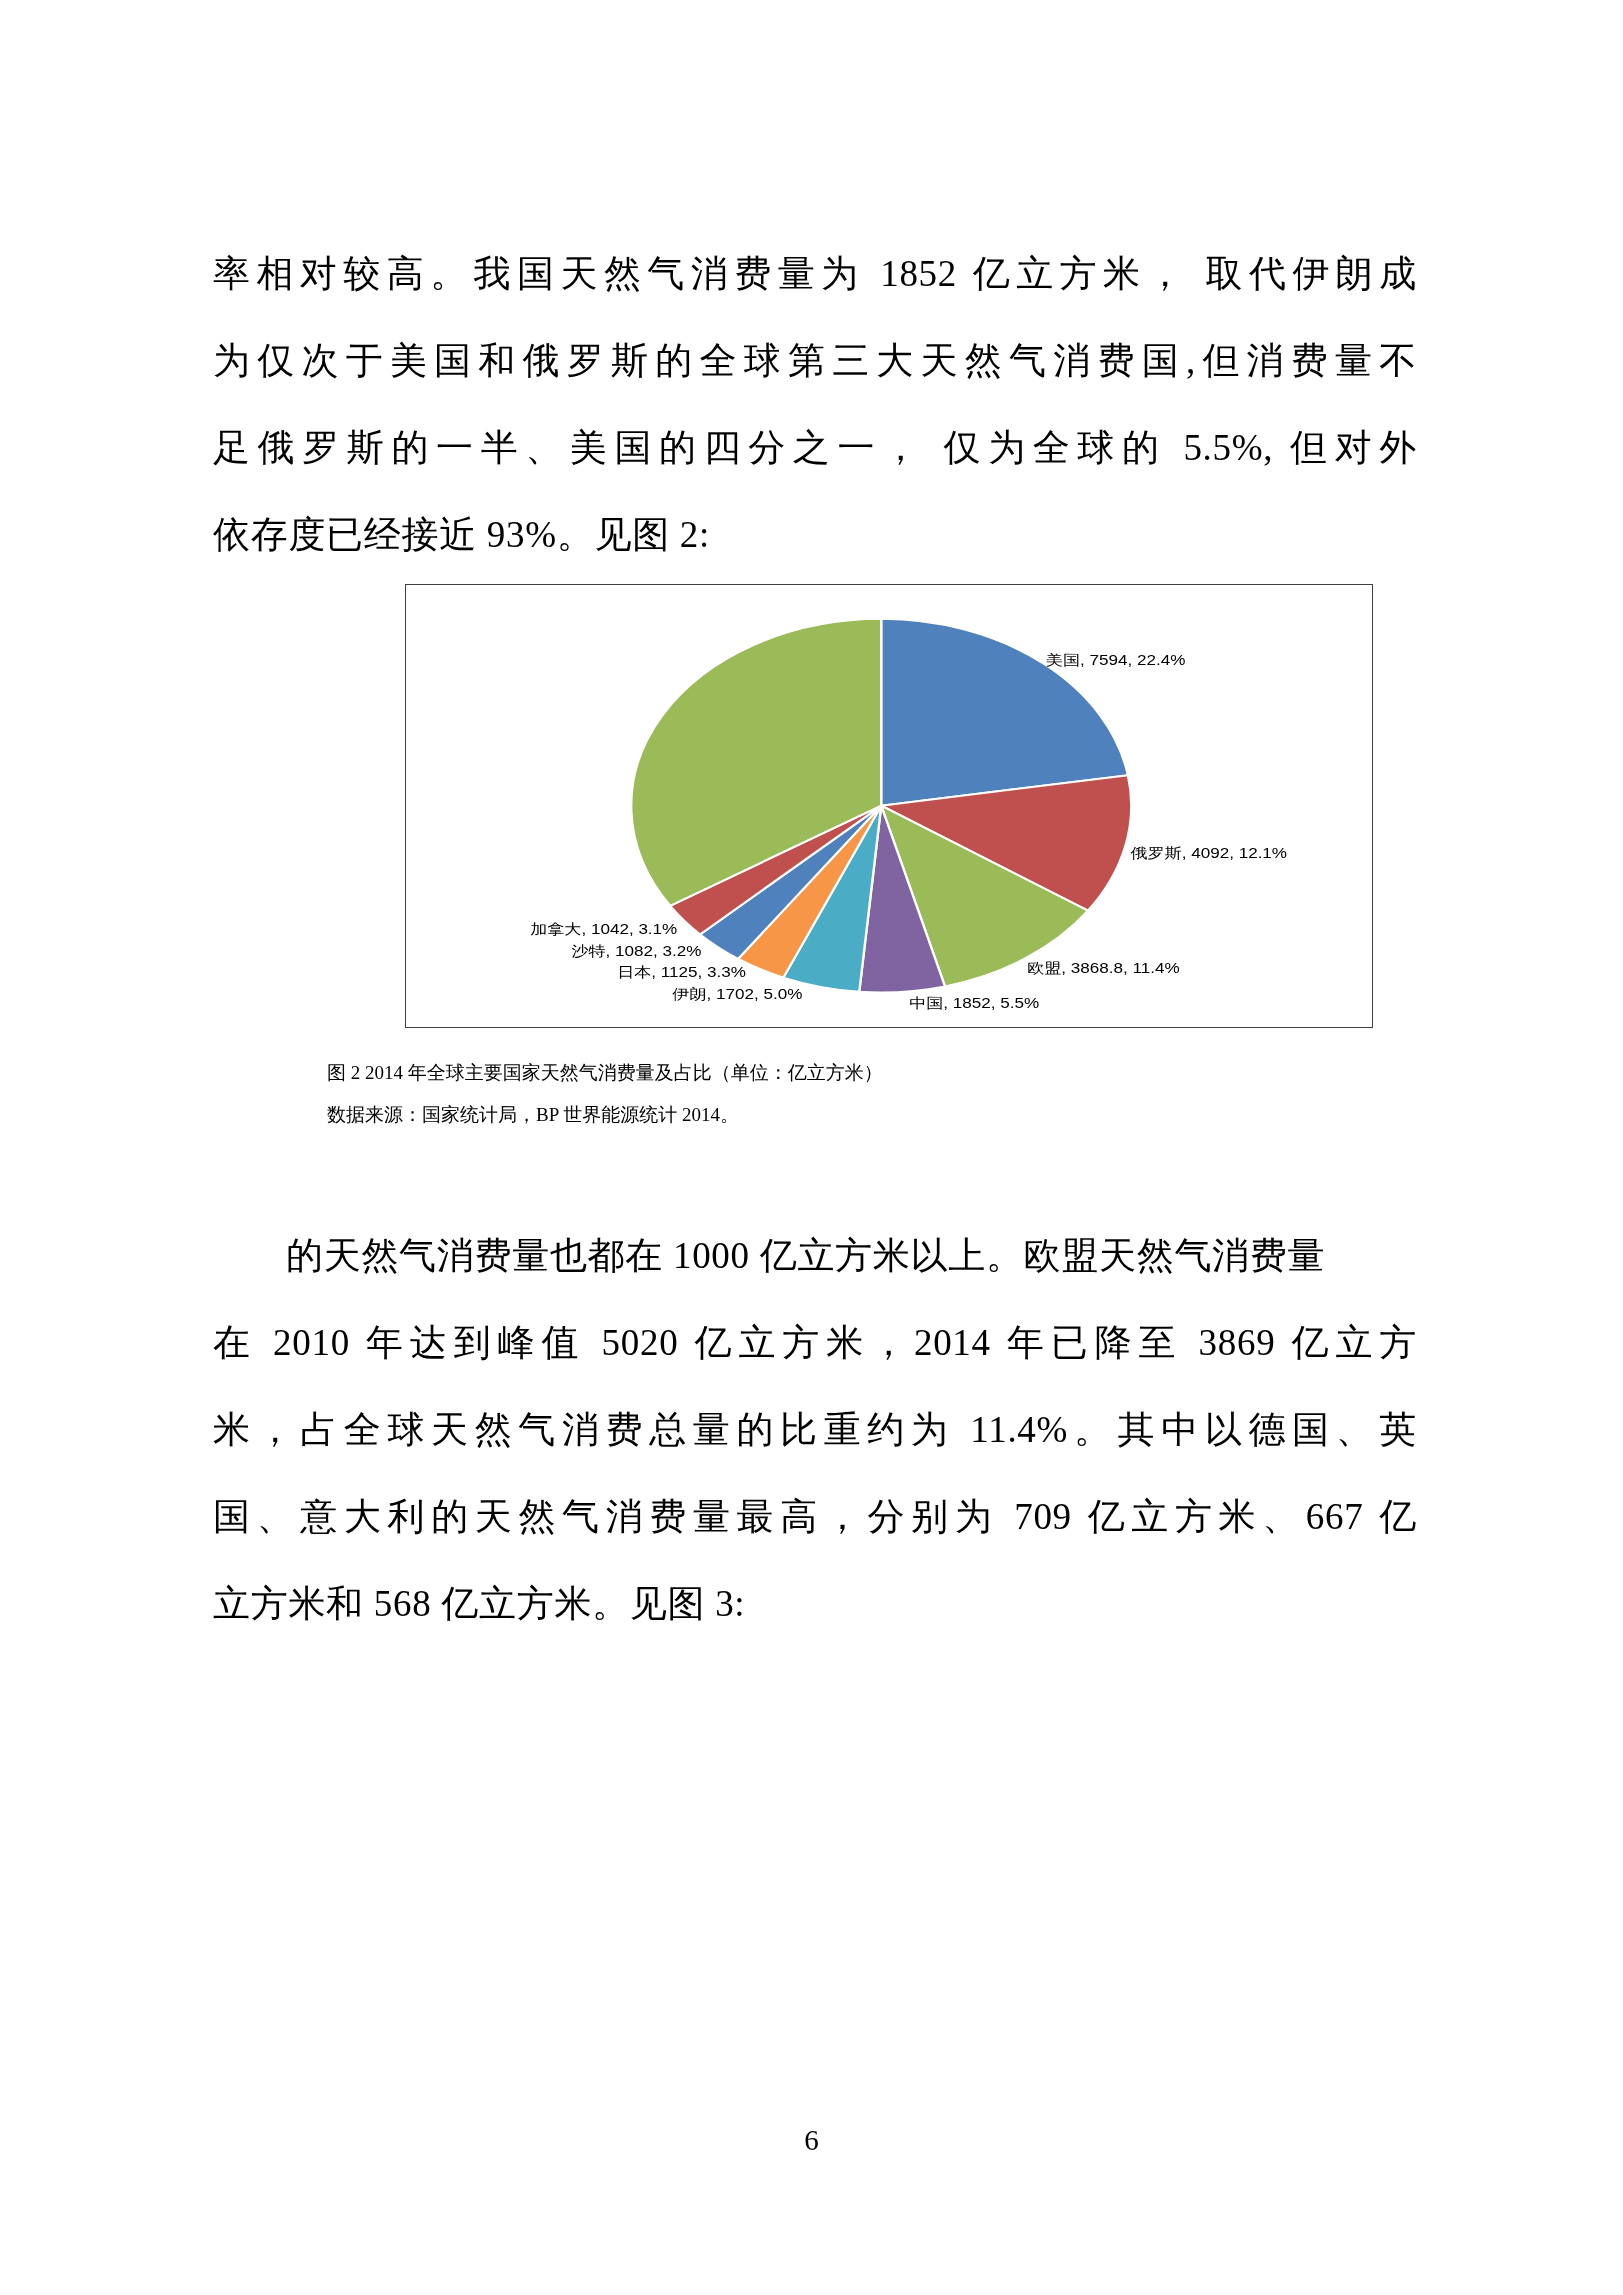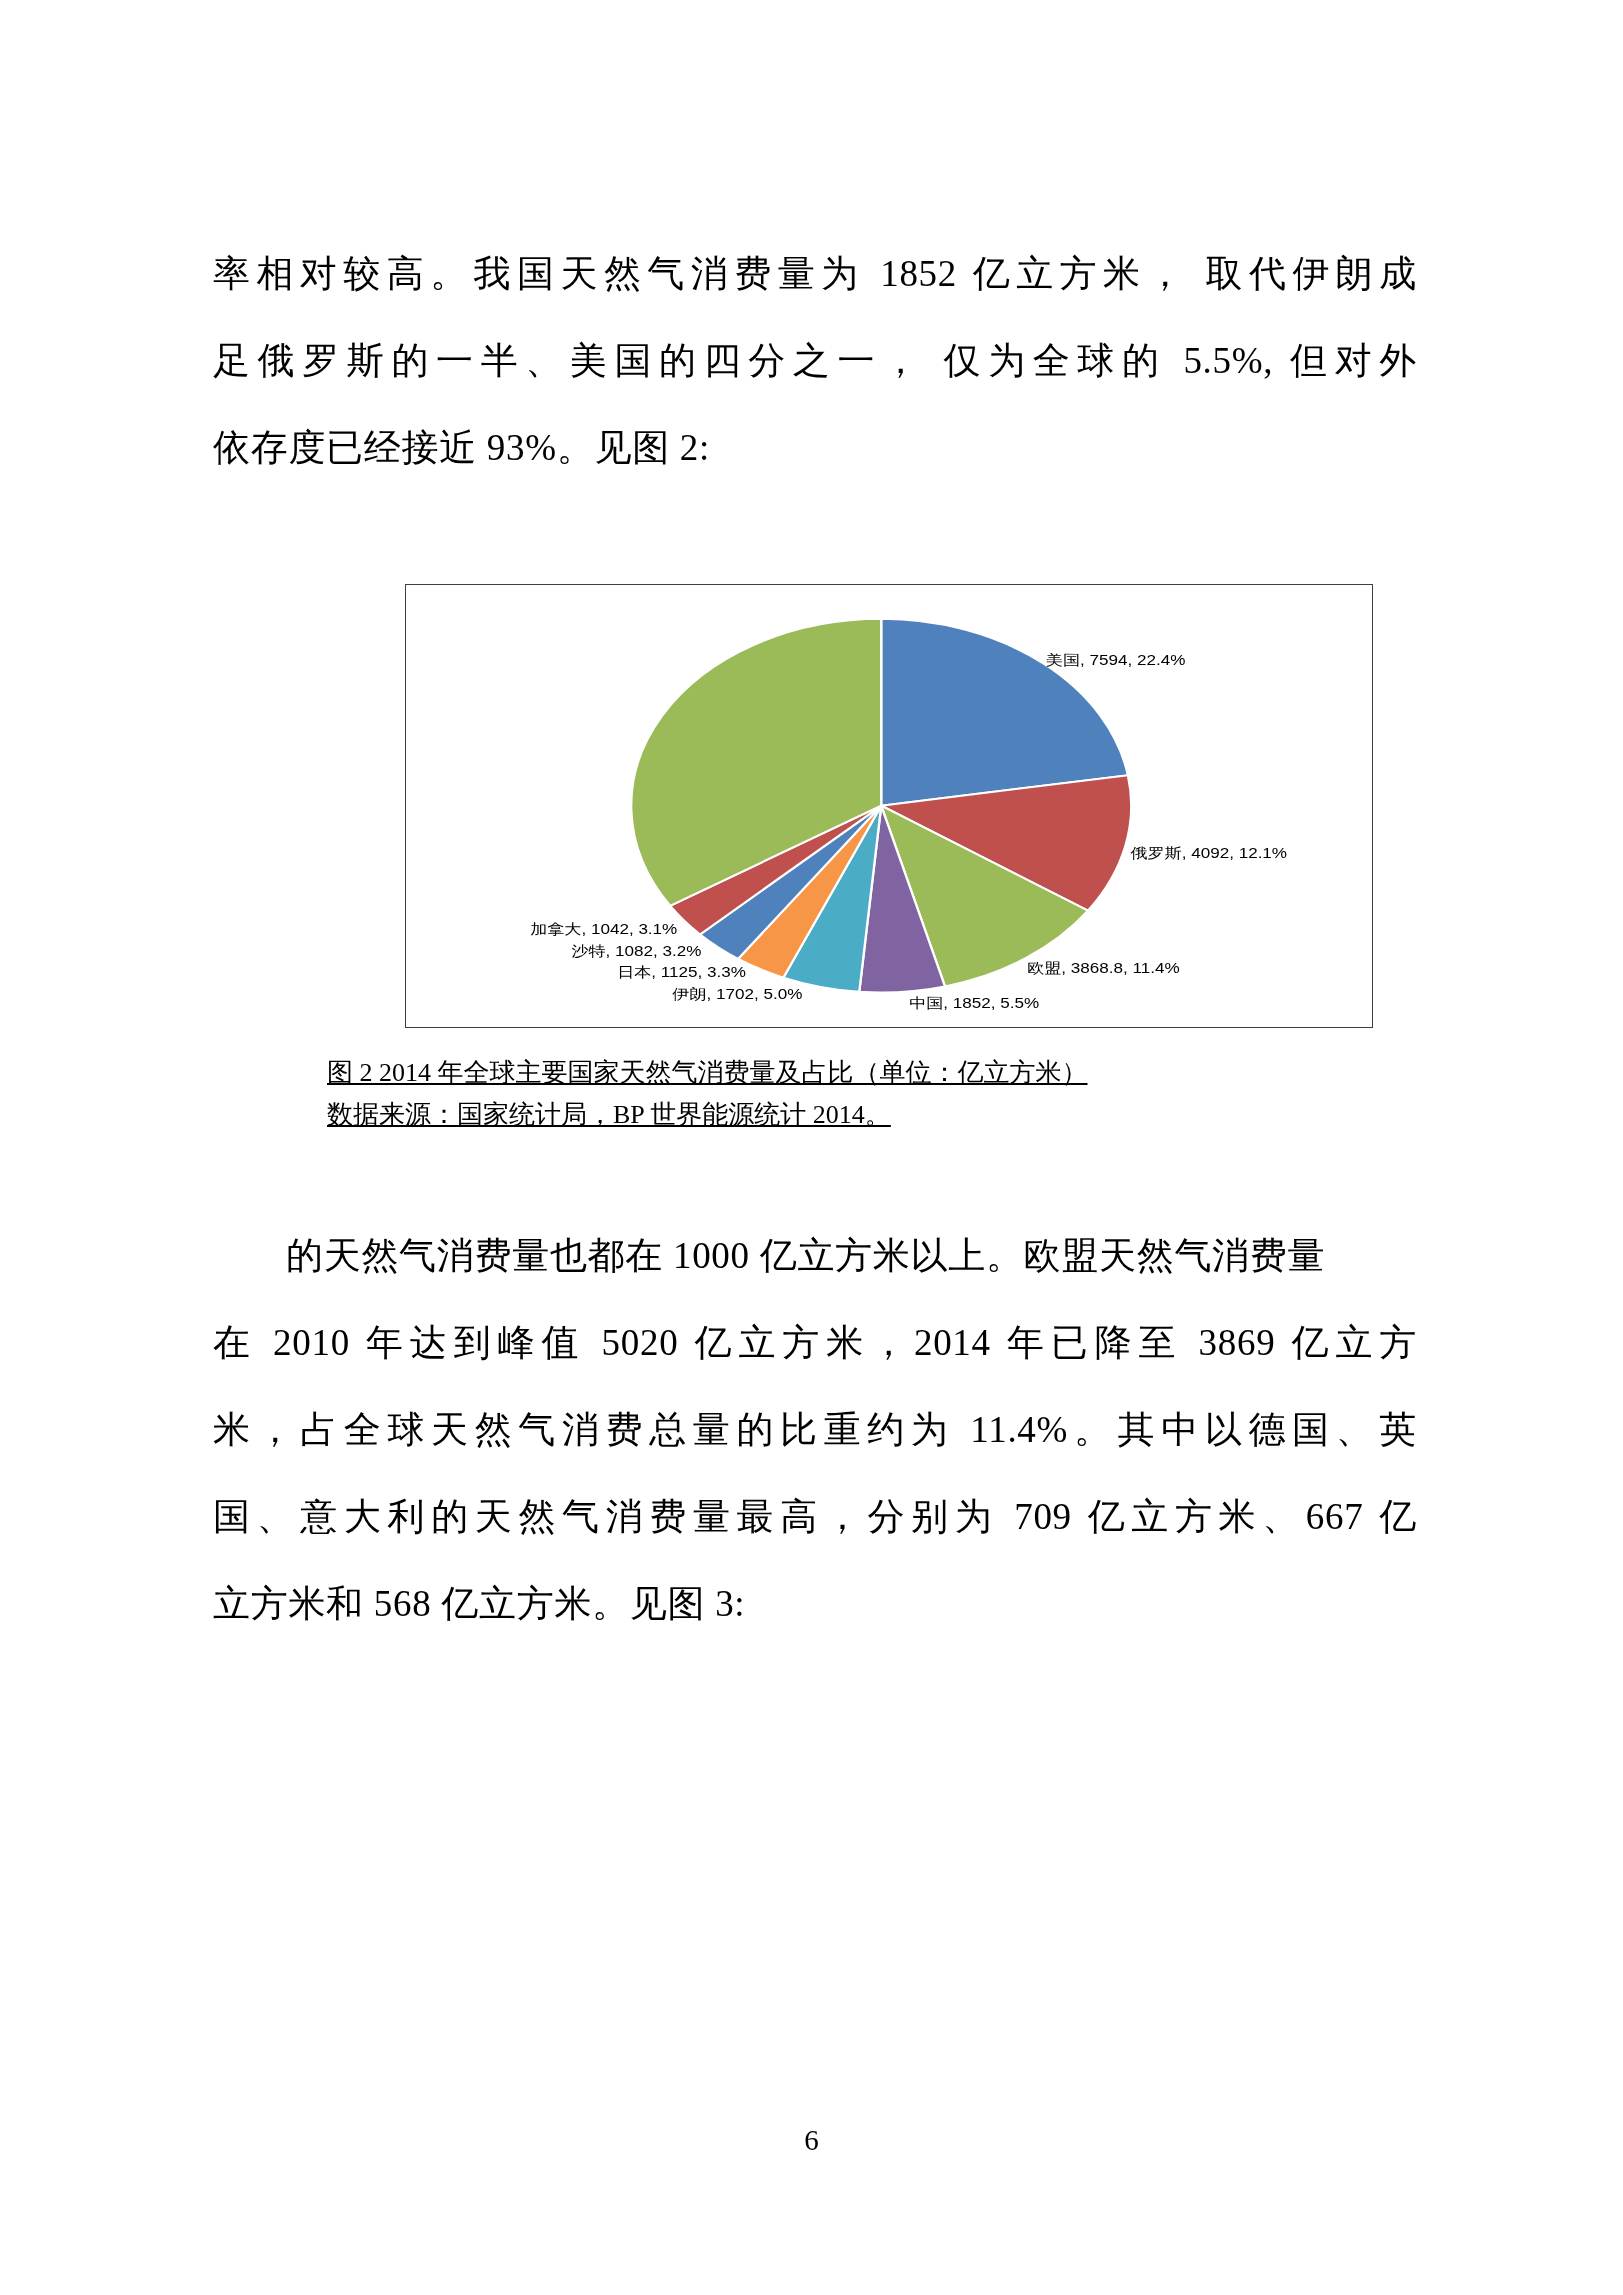--- a/index.html
+++ b/index.html
@@ -45,23 +45,22 @@
     border: 1.3px solid #3f3f3f;
     background: #ffffff;
     box-sizing: border-box;
   }
   .figure svg { display: block; width: 100%; height: 100%; }
   .caption {
     position: absolute;
     left: 327px;
     top: 1052px;
     width: 1112px;
-    font-size: 26px;
+    font-size: 19px;
     line-height: 42px;
-    text-decoration: underline;
   }
   .caption .tline { text-align: left; }
   .page-number {
     position: absolute;
     left: 0;
     top: 2125px;
     width: 100%;
     text-align: center;
     font-size: 29px;
     line-height: 31px;
@@ -72,20 +71,21 @@
     fill: #000000;
   }
 </style>
 </head>
 <body>
 
 <div class="page">
 
   <div id="para1" class="para">
       <div class="tline">率相对较高。我国天然气消费量为 1852 亿立方米， 取代伊朗成</div>
+      <div class="tline">为仅次于美国和俄罗斯的全球第三大天然气消费国,但消费量不</div>
       <div class="tline">足俄罗斯的一半、美国的四分之一， 仅为全球的 5.5%, 但对外</div>
       <div class="tline">依存度已经接近 93%。见图 2:</div>
     </div>
 
   <div class="figure">
     <svg id="pie-svg" viewBox="0 0 1244 679" preserveAspectRatio="none">
         <path d="M 612 339 L 612.00 52.00 A 322 287 0 0 1 929.71 292.32 Z" fill="#4F81BD" stroke="#ffffff" stroke-width="3"></path>
         <path d="M 612 339 L 929.71 292.32 A 322 287 0 0 1 878.32 500.32 Z" fill="#C0504D" stroke="#ffffff" stroke-width="3"></path>
         <path d="M 612 339 L 878.32 500.32 A 322 287 0 0 1 694.04 616.53 Z" fill="#9BBB59" stroke="#ffffff" stroke-width="3"></path>
         <path d="M 612 339 L 694.04 616.53 A 322 287 0 0 1 583.71 624.89 Z" fill="#8064A2" stroke="#ffffff" stroke-width="3"></path>

